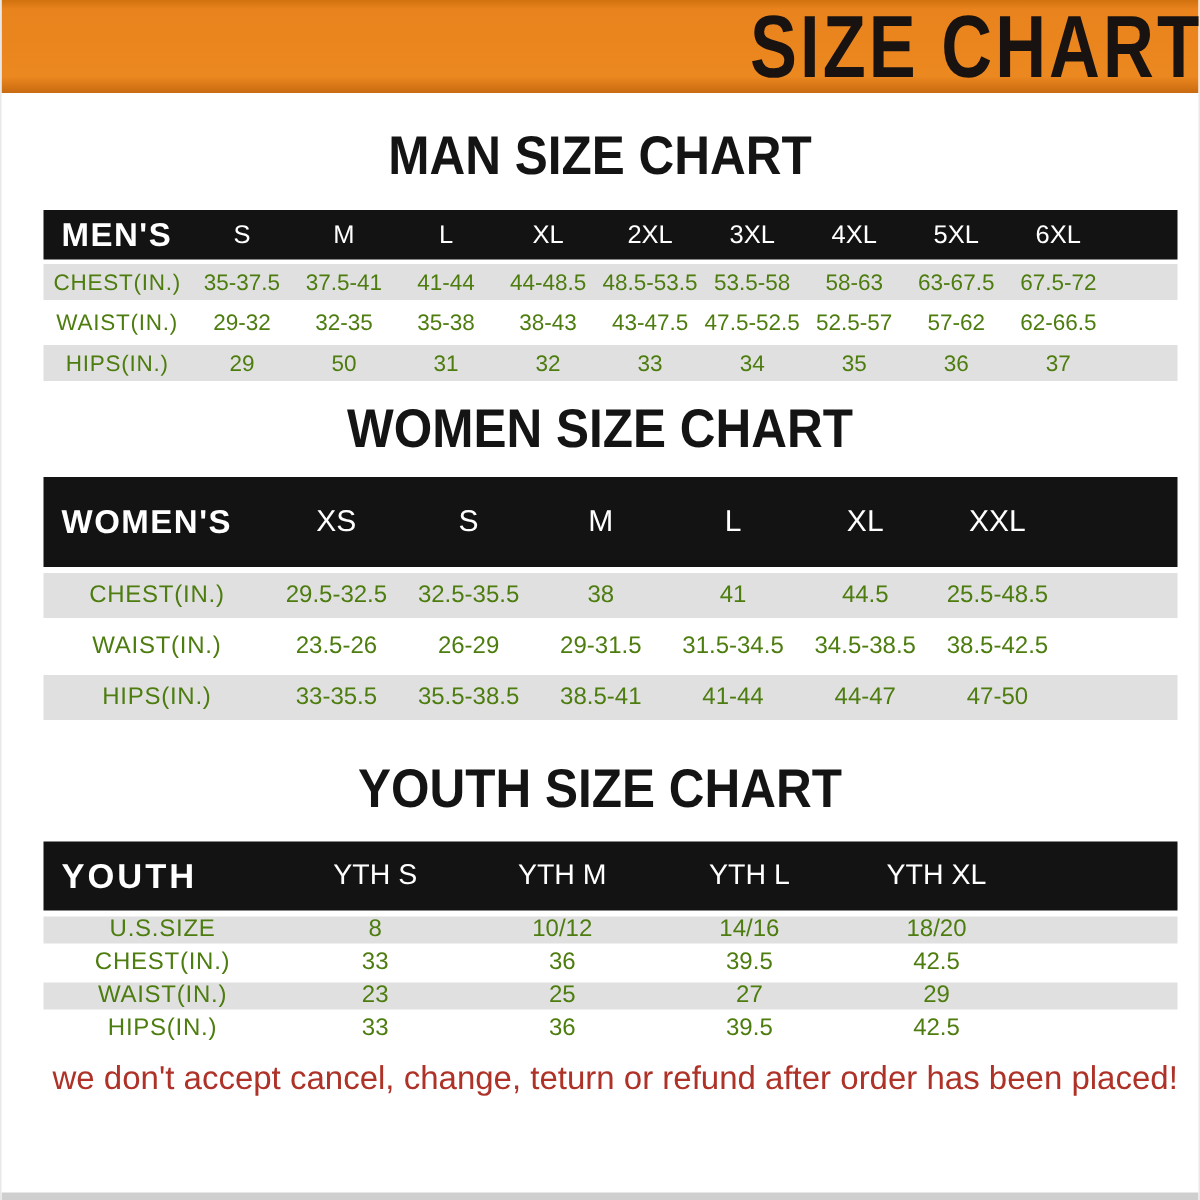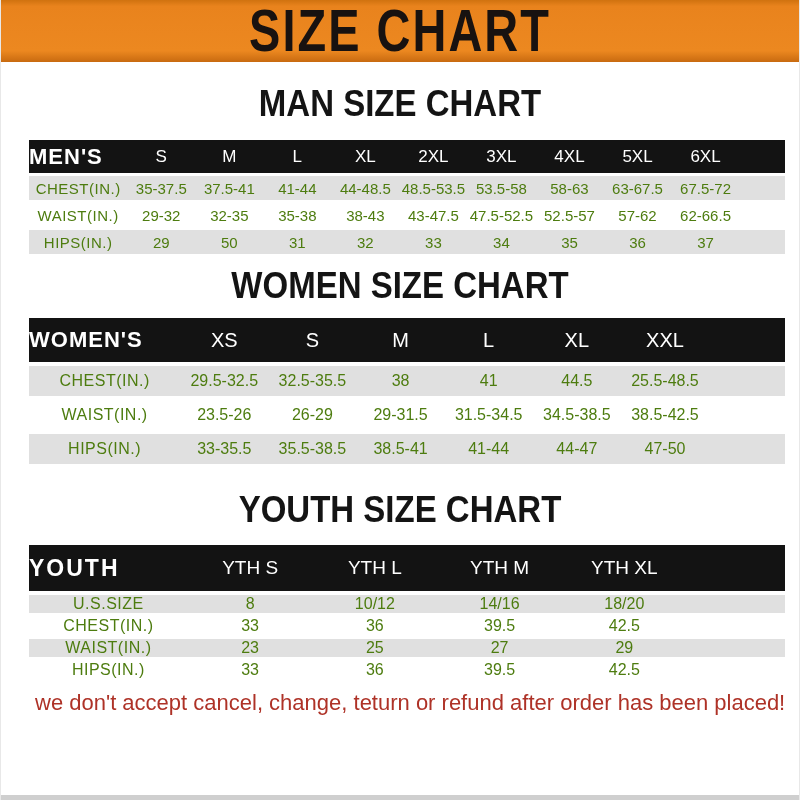--- a/index.html
+++ b/index.html
@@ -15,21 +15,21 @@
     border-right: 1px solid #e8e8e8;
   }
 
   
   .banner {
     height: 62px;
     width: 100%;
     background: linear-gradient(#d0720f 0%, #e9831d 10%, #ec8820 82%, #c86a10 100%);
     display: flex;
     align-items: center;
-    justify-content: center;
+    justify-content: flex-end;
   }
   .banner-title {
     color: #181210;
     font-size: 46px;
     font-weight: 700;
     letter-spacing: 2px;
     transform: scale(1.02, 1.28);
     white-space: nowrap;
   }
 
@@ -58,33 +58,33 @@
   .sizetable.t-women { margin-top: 14px; }
   .sizetable.t-youth { margin-top: 17px; }
 
   .trow { display: grid; align-items: center; }
   .t-men   .trow { grid-template-columns: 13% repeat(9, 9%) 6%; }
   .t-women .trow { grid-template-columns: 20% repeat(6, 11.66%) 10.04%; }
   .t-youth .trow { grid-template-columns: 21% repeat(4, 16.5%) 13%; }
 
   .thead { background: #131313; color: #ffffff; }
   .t-men   .thead { height: 33px; }
-  .t-women .thead { height: 44px; }
+  .t-women .thead { height: 60px; }
   .t-youth .thead { height: 46px; }
 
   .tdata { color: #4d7c0f; }
   .t-men   .tdata { height: 24px; margin-top: 3px; font-size: 15px; }
   .t-women .tdata { height: 30px; margin-top: 4px; font-size: 16px; }
   .t-youth .tdata { height: 18px; margin-top: 4px; font-size: 16px; }
   .tdata.gray  { background: #e0e0e0; }
   .tdata.white { background: #ffffff; }
 
   .th-label {
     font-weight: 700;
-    padding-left: 0;
+    padding-left: 12px;
     letter-spacing: 1px;
     white-space: nowrap;
   }
   .t-men   .th-label { font-size: 22px; }
   .t-women .th-label { font-size: 22px; }
   .t-youth .th-label { font-size: 23px; letter-spacing: 2px; }
 
   .th-col { text-align: center; font-weight: 400; }
   .t-men   .th-col { font-size: 17px; }
   .t-women .th-col { font-size: 20px; }
@@ -217,22 +217,22 @@
         <span class="td-val">47-50</span>
         <span class="td-spacer"></span>
       </div>
     </div>
 
   <div class="heading h-youth">YOUTH SIZE CHART</div>
   <div class="sizetable t-youth">
       <div class="trow thead">
         <span class="th-label">YOUTH</span>
         <span class="th-col">YTH S</span>
+        <span class="th-col">YTH M</span>
         <span class="th-col">YTH L</span>
-        <span class="th-col">YTH M</span>
         <span class="th-col">YTH XL</span>
         <span class="th-spacer"></span>
       </div>
       <div class="trow tdata gray">
         <span class="td-label">U.S.SIZE</span>
         <span class="td-val">8</span>
         <span class="td-val">10/12</span>
         <span class="td-val">14/16</span>
         <span class="td-val">18/20</span>
         <span class="td-spacer"></span>

